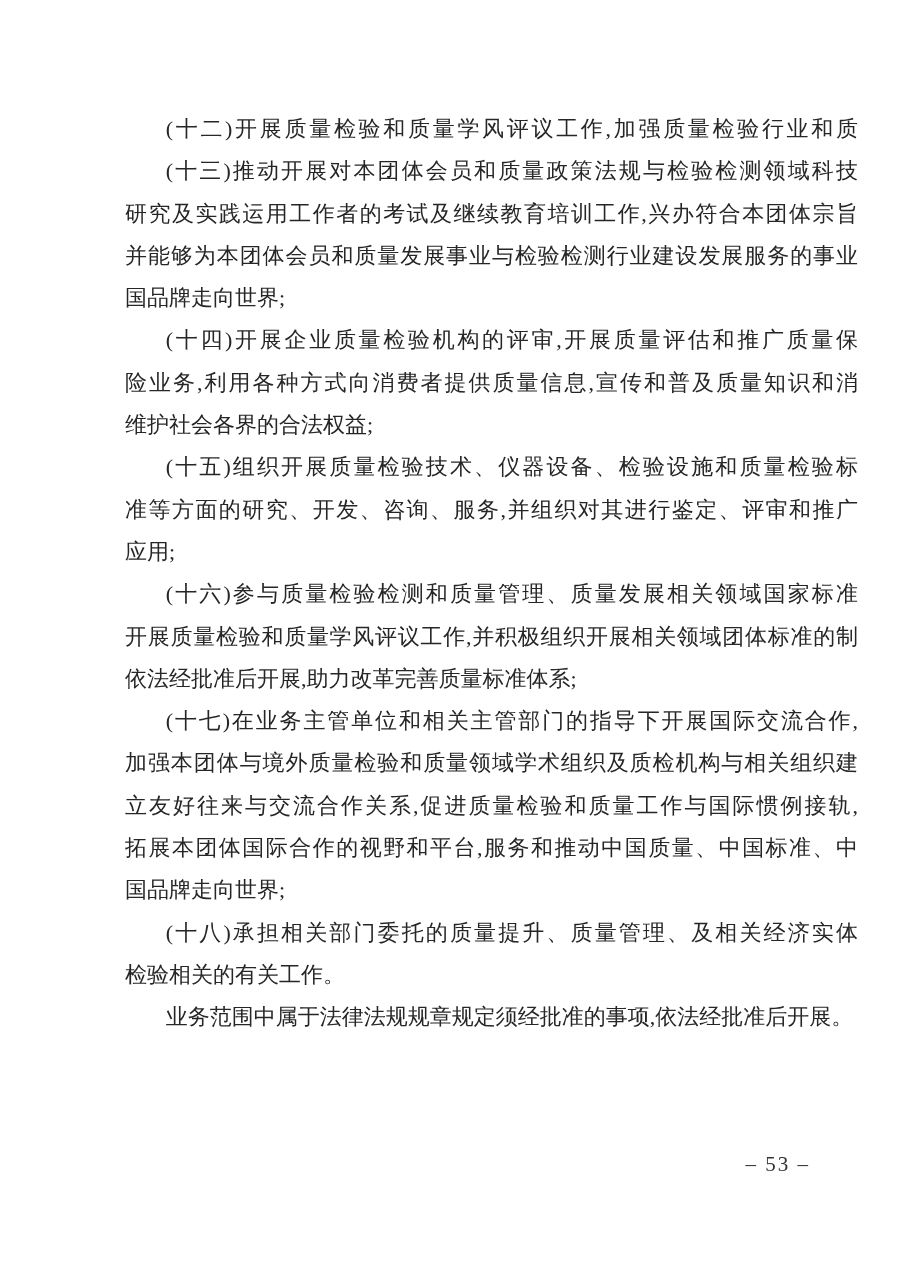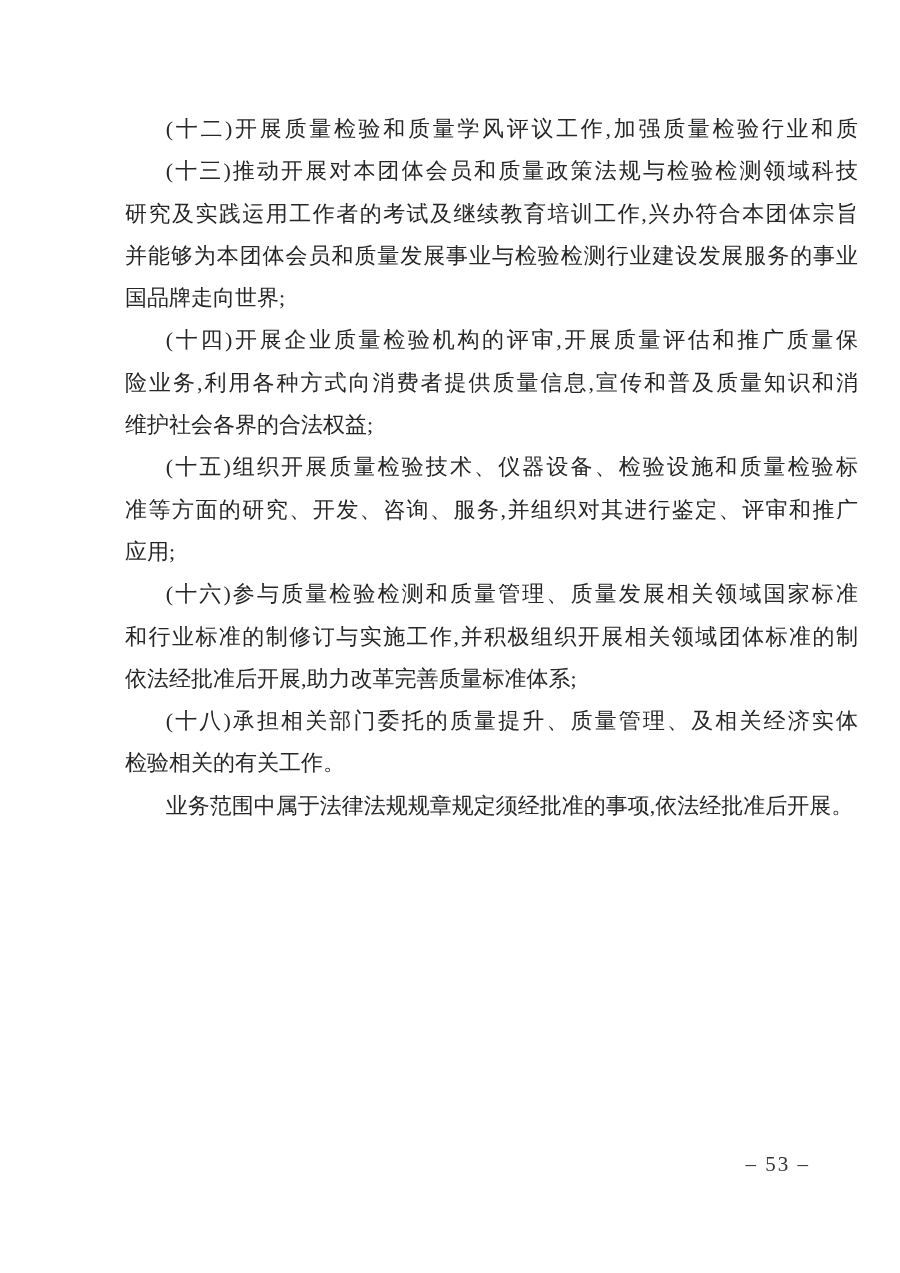--- a/index.html
+++ b/index.html
@@ -80,22 +80,29 @@
         <div class="line">险业务,利用各种方式向消费者提供质量信息,宣传和普及质量知识和消</div>
         <div class="line last">维护社会各界的合法权益;</div>
       </div>
       <div class="para">
         <div class="line first">(十五)组织开展质量检验技术、仪器设备、检验设施和质量检验标</div>
         <div class="line">准等方面的研究、开发、咨询、服务,并组织对其进行鉴定、评审和推广</div>
         <div class="line last">应用;</div>
       </div>
       <div class="para">
         <div class="line first">(十六)参与质量检验检测和质量管理、质量发展相关领域国家标准</div>
-        <div class="line">和行业标准的制修订与实施工作,并积极组织开展相关领域团体标准的制</div>
+        <div class="line">开展质量检验和质量学风评议工作,并积极组织开展相关领域团体标准的制</div>
         <div class="line last">依法经批准后开展,助力改革完善质量标准体系;</div>
+      </div>
+      <div class="para">
+        <div class="line first">(十七)在业务主管单位和相关主管部门的指导下开展国际交流合作,</div>
+        <div class="line">加强本团体与境外质量检验和质量领域学术组织及质检机构与相关组织建</div>
+        <div class="line">立友好往来与交流合作关系,促进质量检验和质量工作与国际惯例接轨,</div>
+        <div class="line">拓展本团体国际合作的视野和平台,服务和推动中国质量、中国标准、中</div>
+        <div class="line last">国品牌走向世界;</div>
       </div>
       <div class="para">
         <div class="line first">(十八)承担相关部门委托的质量提升、质量管理、及相关经济实体</div>
         <div class="line last">检验相关的有关工作。</div>
       </div>
       <div class="para">
         <div class="line first last">业务范围中属于法律法规规章规定须经批准的事项,依法经批准后开展。</div>
       </div>
     </div>
   <div class="page-number">– 53 –</div>

